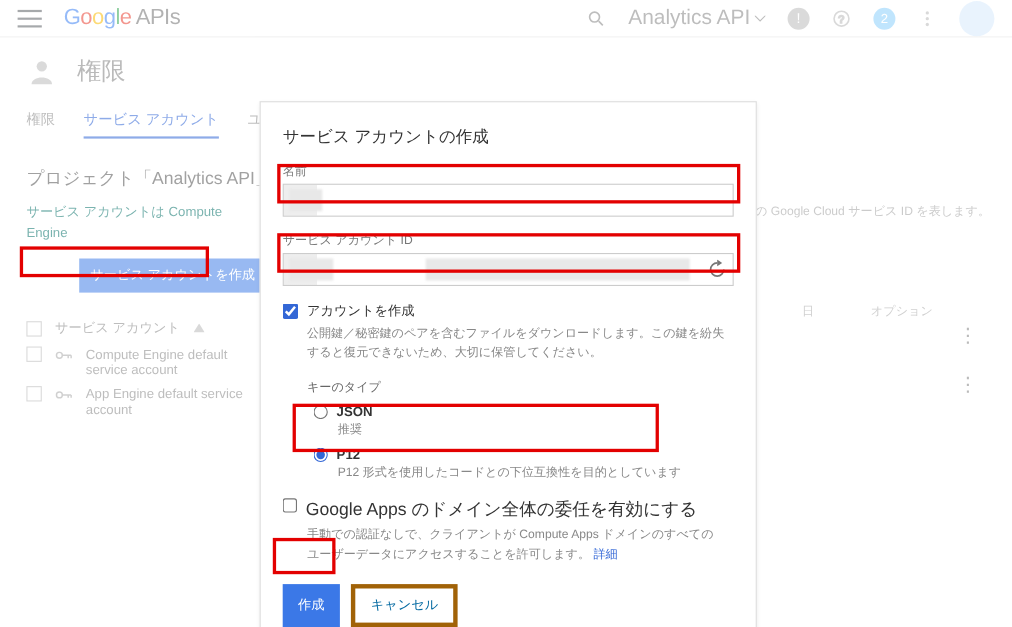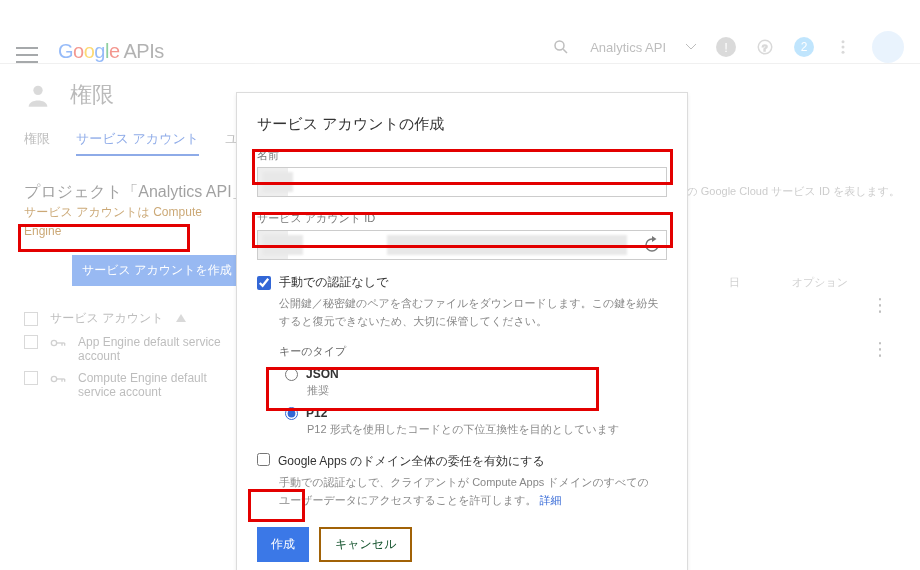--- a/index.html
+++ b/index.html
@@ -1,44 +1,44 @@
 <!DOCTYPE html>
 <html><head>
 <meta charset="utf-8">
 <style>
   * { box-sizing: border-box; margin: 0; padding: 0; font-family: Arial, "Hiragino Sans", "Meiryo", sans-serif; }
   body { background: #fff; width: 920px; height: 570px; overflow: hidden; position: relative; }
 
   
   .header {
-    height: 64px; border-bottom: 1px solid #e5e5e5;
-    display: flex; align-items: flex-end; padding: 0 16px;
+    height: 34px; border-bottom: 1px solid #e5e5e5;
+    display: flex; align-items: center; padding: 0 16px;
     opacity: 0.55;
   }
   .hamburger { width: 22px; height: 16px; display: flex; flex-direction: column; justify-content: space-between; cursor: pointer; margin-right: 20px;}
   .hamburger span { display: block; height: 2px; background: #5f6368; }
   .logo { font-size: 20px; letter-spacing: -0.5px; }
   .logo .g1 { color:#4285F4; } .logo .g2 { color:#EA4335; } .logo .g3 { color:#FBBC05; }
   .logo .g4 { color:#4285F4; } .logo .g5 { color:#34A853; } .logo .g6 { color:#EA4335; }
   .logo .apis { color:#757575; font-weight: 400; margin-left: 4px; }
   .header-right { margin-left: auto; display: flex; align-items: center; gap: 20px; color:#888; }
   .search-icon, .help-icon, .bell-icon, .more-icon { width: 18px; height: 18px; }
-  .project-select { color:#888; font-size: 13px; display:flex; align-items:center; gap:20px; }
+  .project-select { color:#888; font-size: 19px; display:flex; align-items:center; gap:4px; }
   .badge-num { width:20px; height:20px; border-radius:50%; background:#8ed1fc; color:#fff; font-size:12px; display:flex; align-items:center; justify-content:center;}
   .badge-gray { width:20px; height:20px; border-radius:50%; background:#bdbdbd; color:#fff; font-size:13px; display:flex; align-items:center; justify-content:center;}
   .avatar { width:32px; height:32px; border-radius:50%; background:#d8eafc;}
 
   
   .bg-page { padding: 10px 24px 0 24px; opacity: 0.55; }
   .bg-title-row { display:flex; align-items:center; gap: 18px; color:#838383; font-size: 22px; margin-top: 6px;}
   .person-icon { width:28px; height:28px; }
   .tabs { margin-top: 20px; display:flex; gap: 26px; font-size: 13px; color:#888; }
   .tab.active { color:#3367d6; border-bottom: 2px solid #3367d6; padding-bottom: 6px; }
   .proj-line { margin-top: 26px; font-size: 16px; color:#555; }
-  .proj-desc { font-size: 12px; color:#a16207; line-height: 1.6; max-width: 210px;}
+  .proj-desc { margin-top: 10px; font-size: 12px; color:#0f766e; line-height: 1.6; max-width: 210px;}
   .create-row { margin-top: 14px; display:flex; align-items:flex-end; gap: 12px; padding-left: 48px;}
   .create-btn { background:#4480e8; color:#fff; border:none; padding: 7px 10px; font-size: 12px; cursor:pointer; }
   .delete-btn { color:#888; font-size:12px; background:none; border:none; }
   .redbox-btn { position:absolute; left:18px; top:224px; width:172px; height:28px; border:3px solid #e30000; pointer-events:none; }
   .list-head { margin-top: 24px; display:flex; align-items:center; gap: 12px; font-size:12px; color:#888;}
   .list-item { margin-top: 8px; display:flex; align-items:flex-start; gap: 12px; font-size:12px; color:#888; max-width: 200px;}
   .chk { width:14px; height:14px; border:1px solid #bbb; flex-shrink:0; }
   .key-icon { width:16px; height:12px; flex-shrink:0; margin-top:2px;}
 
   
@@ -61,25 +61,25 @@
   .check-row input[type=checkbox]{ margin-top:2px; accent-color:#3367d6; width:14px; height:14px;}
   .check-row .cb { font-size:12px; color:#333; font-weight:500;}
   .sub-desc { font-size:11px; color:#888; margin-left: 22px; margin-top:4px; line-height:1.6; max-width: 380px;}
   .key-section { margin-left: 22px; margin-top: 14px; }
   .key-title { font-size:11px; color:#666; }
   .radio-row { display:flex; gap:8px; align-items:flex-start; margin-top:8px; margin-left: 6px;}
   .radio-row input[type=radio]{ margin-top:1px; accent-color:#3367d6; }
   .radio-row .rl { font-size:12px; color:#333;font-weight:bold; }
   .radio-sub { font-size:11px; color:#888; margin-left: 28px; margin-top:2px;}
   .domain-row { margin-top: 16px; display:flex; gap:8px; align-items:flex-start;}
-  .domain-row .cb { font-size:12px; color:#333; }
+  .domain-row .cb { font-size:16px; color:#333; }
   .link { color:#3367d6; }
   .modal-actions { margin-top: 18px; display:flex; gap:10px; }
   .primary-btn { background:#3b78e7; color:#fff; border:none; padding:7px 14px; font-size:12px; cursor:pointer;}
-  .secondary-btn { background:#fff; color:#14532d; border:2px solid #a16207; padding:7px 14px; font-size:12px; cursor:pointer;}
+  .secondary-btn { background:#fff; color:#0369a1; border:4px solid #a16207; padding:7px 14px; font-size:12px; cursor:pointer;}
 
   .far-right { position:absolute; right:20px; top:184px; font-size:11px; color:#aaa; opacity:0.6; display:flex; gap:60px;}
   .row-dots { position:absolute; right:30px; color:#bbb; font-size:18px; letter-spacing:1px; line-height:4px;}
   .row-dots.d1 { top:303px;} .row-dots.d2 { top:347px;}
   .col-head { position:absolute; top:275px; font-size:11px; color:#aaa; opacity:.55;}
   .col-head.c1 { right: 180px;} .col-head.c2 { right: 72px;}
 </style>
 </head>
 <body>
 
@@ -145,31 +145,31 @@
       </svg>
   </div>
   <div class="list-item">
     <span class="chk"></span>
     <svg class="key-icon" viewBox="0 0 24 16" fill="none" stroke="#aaa" stroke-width="2">
         <circle cx="6" cy="8" r="4"></circle>
         <line x1="10" y1="8" x2="22" y2="8"></line>
         <line x1="18" y1="8" x2="18" y2="12"></line>
         <line x1="22" y1="8" x2="22" y2="12"></line>
       </svg>
-    <span>App Engine default service account</span>
+    <span>Compute Engine default service account</span>
   </div>
   <div class="list-item">
     <span class="chk"></span>
     <svg class="key-icon" viewBox="0 0 24 16" fill="none" stroke="#aaa" stroke-width="2">
         <circle cx="6" cy="8" r="4"></circle>
         <line x1="10" y1="8" x2="22" y2="8"></line>
         <line x1="18" y1="8" x2="18" y2="12"></line>
         <line x1="22" y1="8" x2="22" y2="12"></line>
       </svg>
-    <span>Compute Engine default service account</span>
+    <span>App Engine default service account</span>
   </div>
 </div>
 
 <div class="far-right">
     <span>などの Google Cloud サービス ID を表します。</span>
   </div>
 <div class="col-head c1">日</div>
 <div class="col-head c2">オプション</div>
 <div class="row-dots d1">⋮</div>
 <div class="row-dots d2">⋮</div>
@@ -189,21 +189,21 @@
     <div class="blur-strip" style="left:6px; width:40px;"></div>
     <div class="blur-strip" style="left:130px; width:240px;"></div>
     <svg class="reload-icon" viewBox="0 0 24 24" fill="none" stroke="#777" stroke-width="2">
         <path d="M20 12 A8 8 0 1 1 12 4"></path>
         <path d="M12 0 L12 8 L18 4 Z" fill="#777" stroke="none"></path>
       </svg>
   </div>
 
   <div class="check-row">
     <input type="checkbox" checked="" style="">
-    <span class="cb">手動での認証なしで</span>
+    <span class="cb">アカウントを作成</span>
   </div>
   <div class="sub-desc">公開鍵／秘密鍵のペアを含むファイルをダウンロードします。この鍵を紛失すると復元できないため、大切に保管してください。</div>
 
   <div class="key-section">
     <div class="key-title">キーのタイプ</div>
     <div class="radio-row">
       <input type="radio" name="kt" style="">
       <span class="rl">JSON</span>
     </div>
     <div class="radio-sub">推奨</div>

